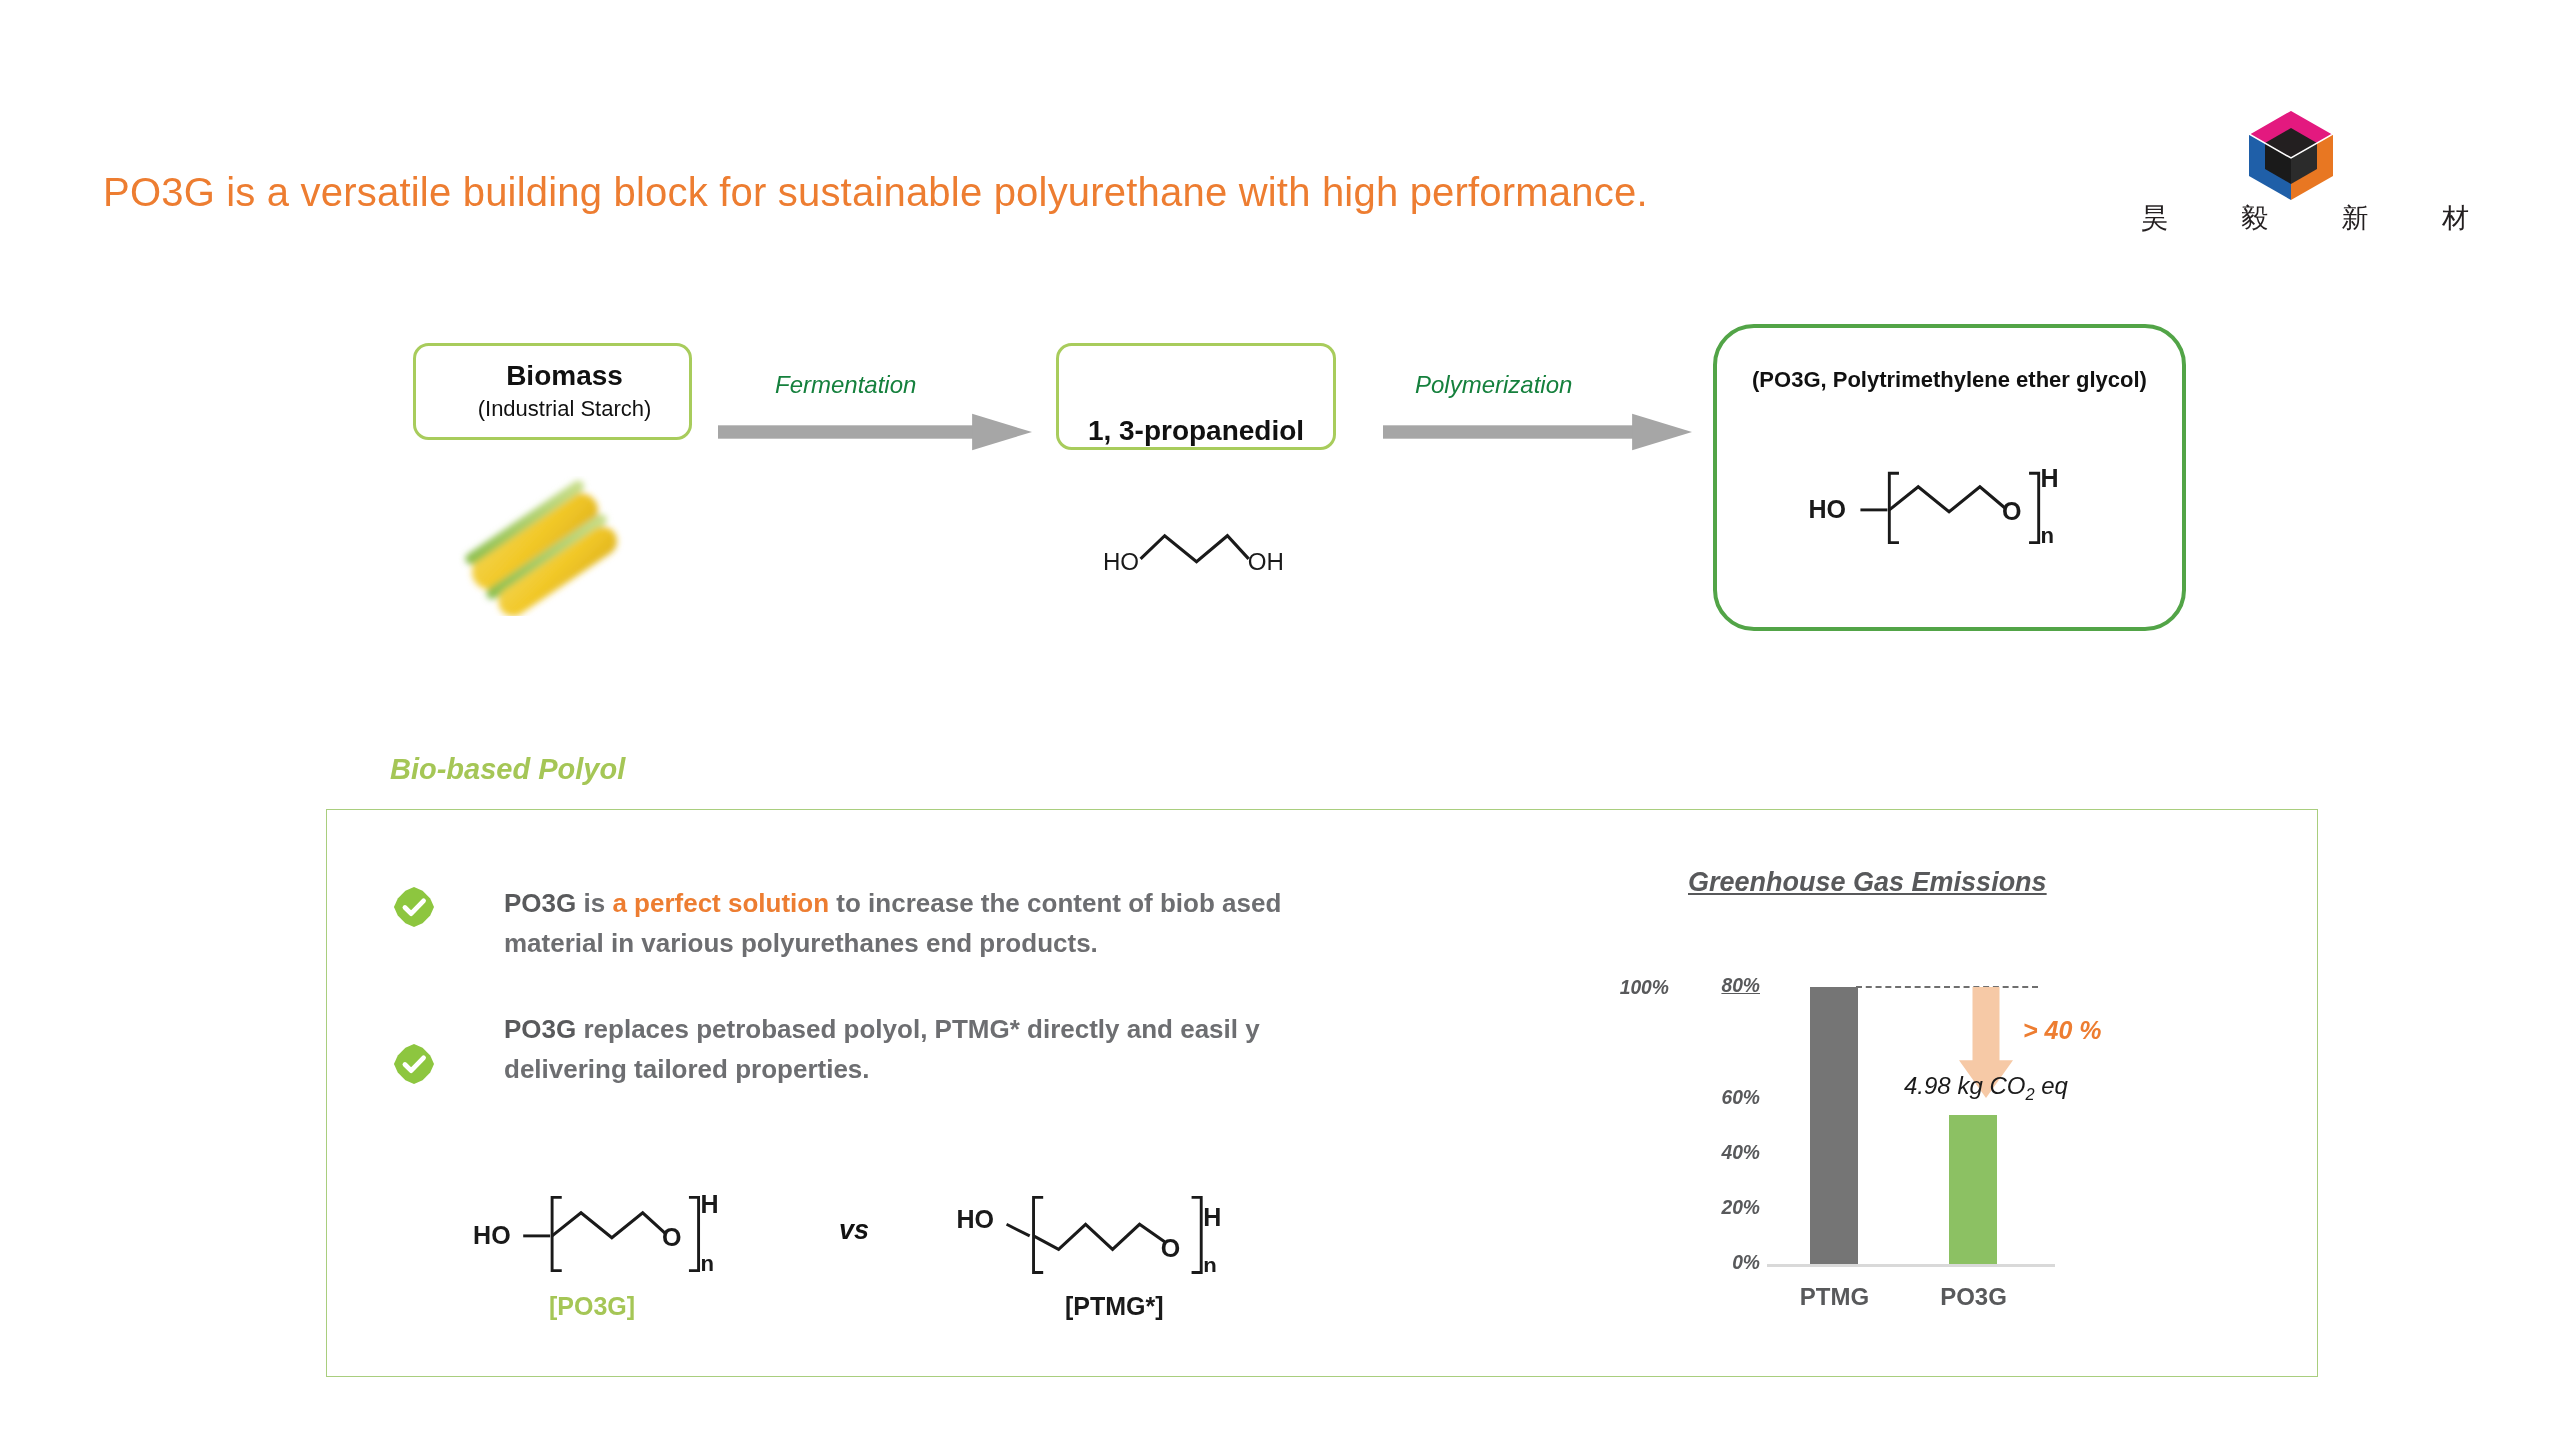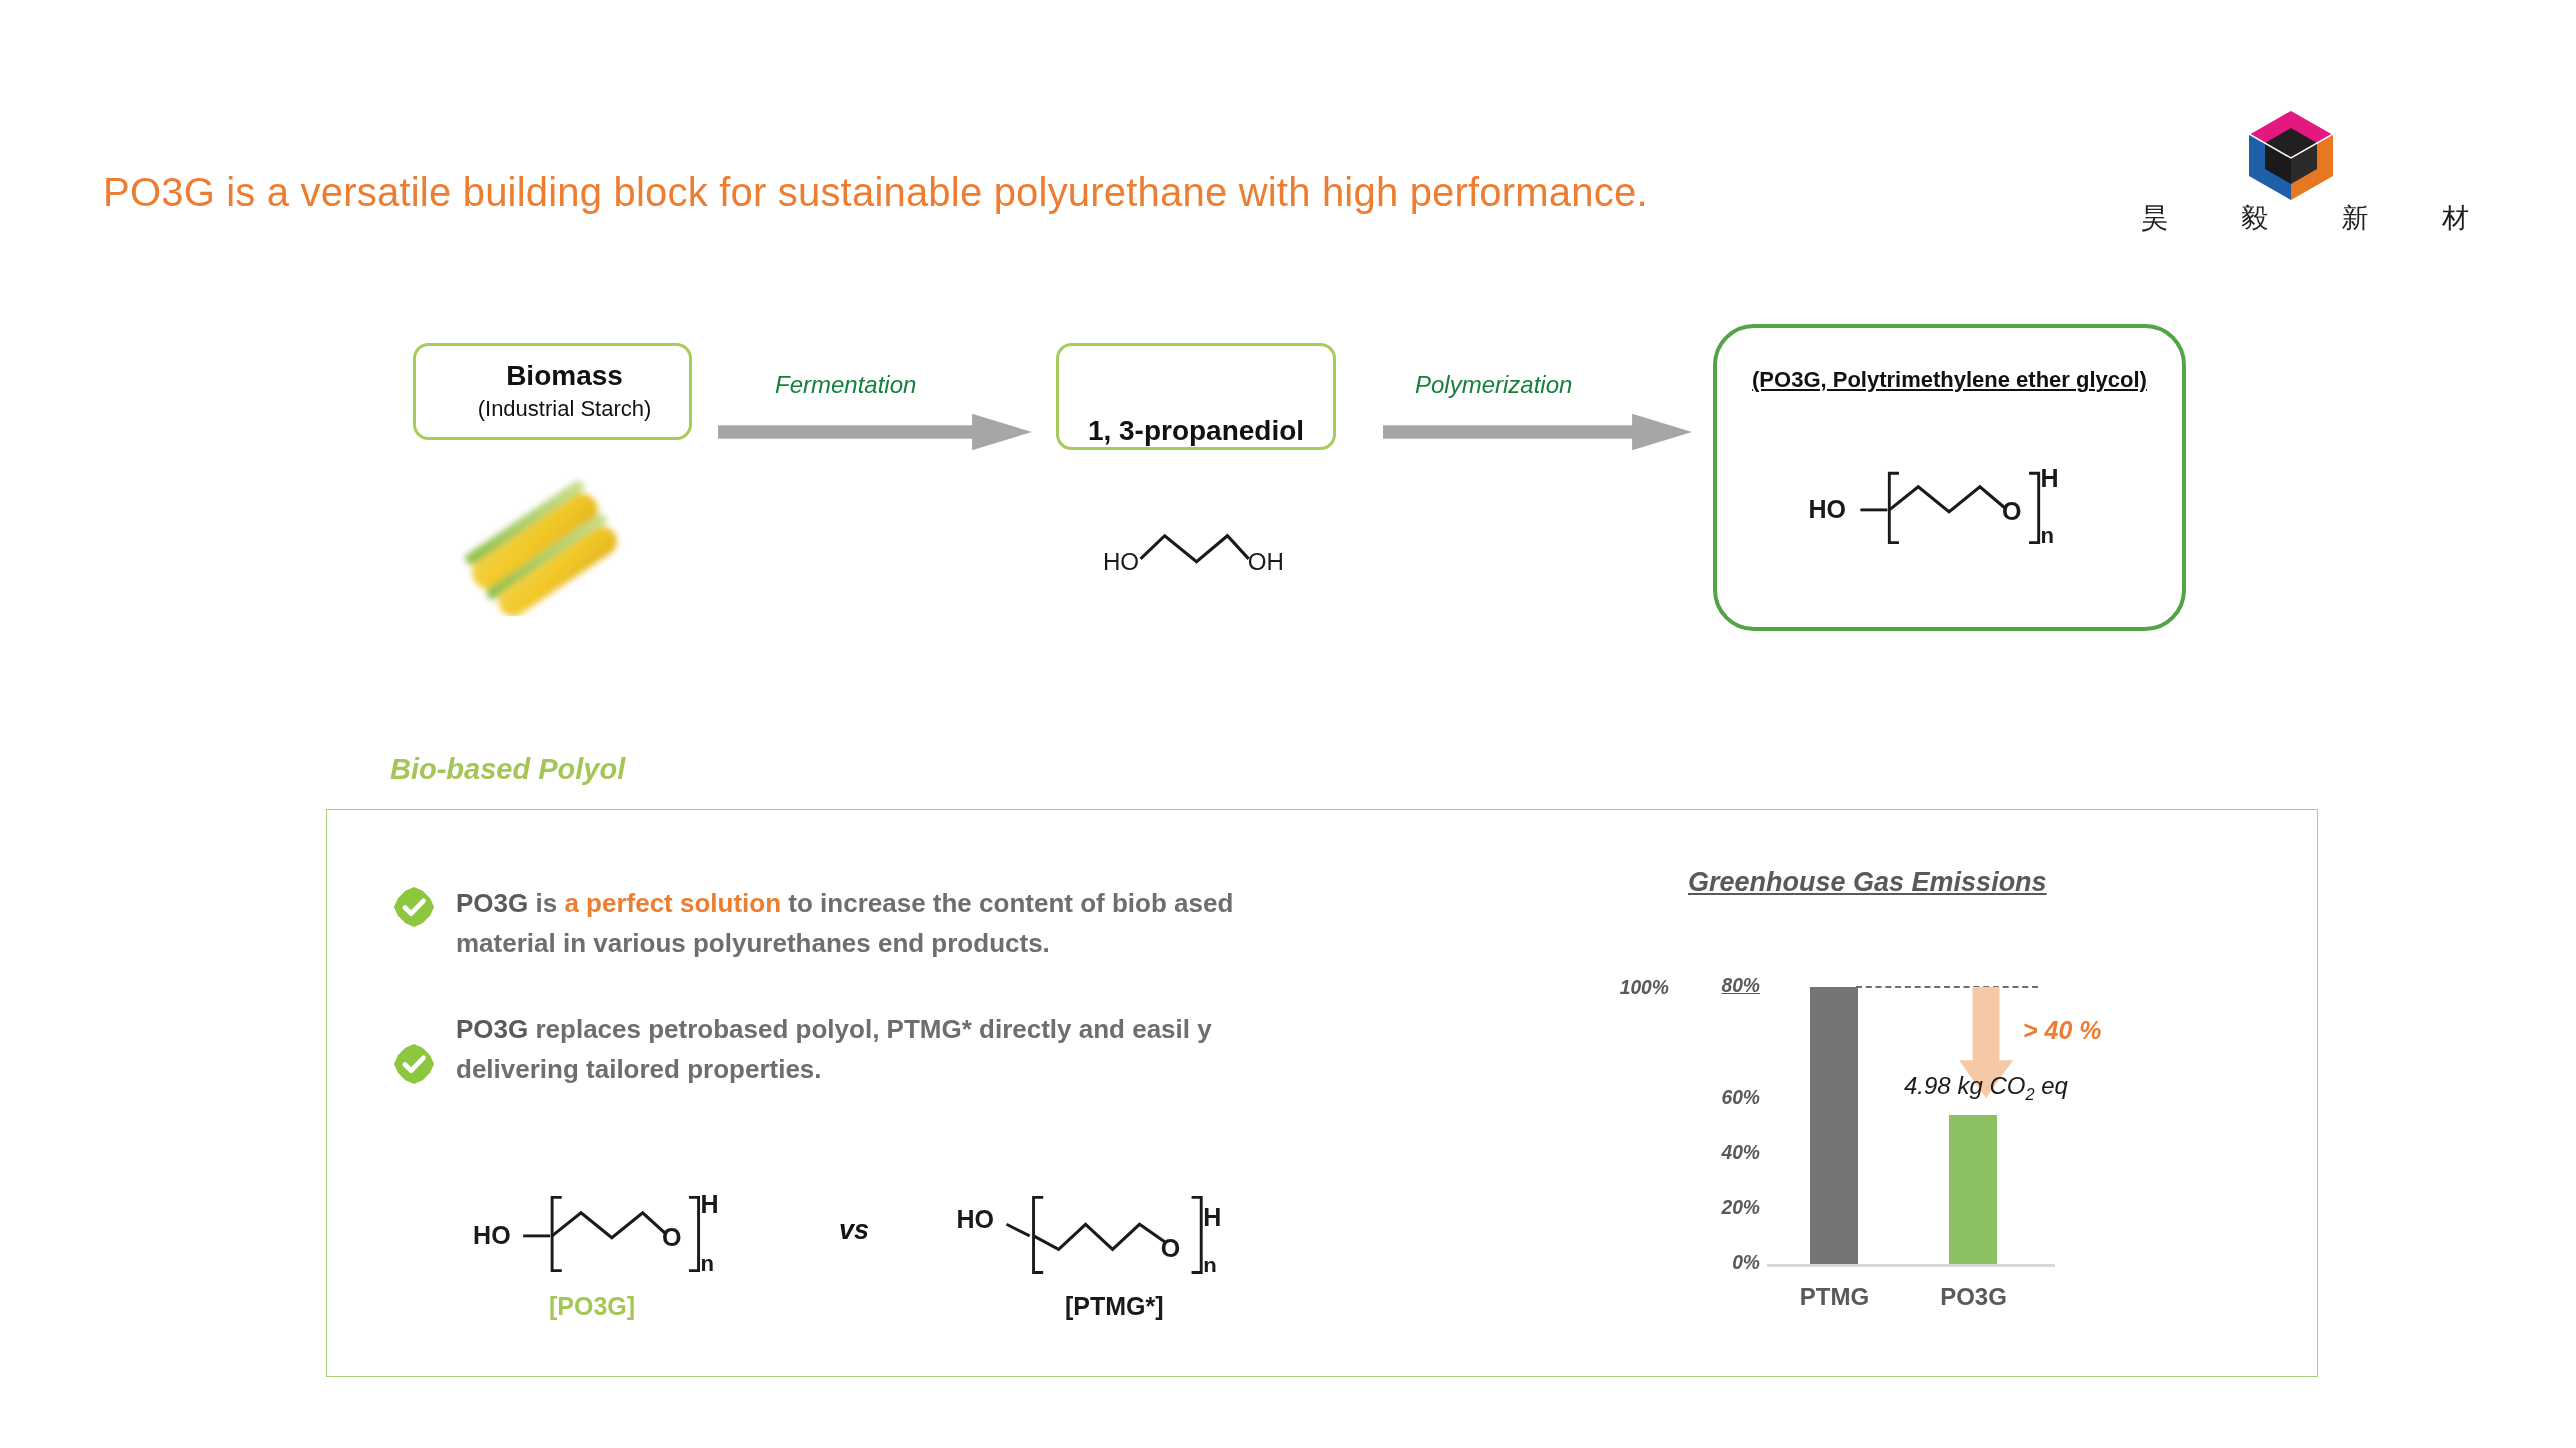--- a/index.html
+++ b/index.html
@@ -40,21 +40,21 @@
     display:flex;flex-direction:column;align-items:center;justify-content:center;
   }
   #box-biomass{left:413px;top:343px;width:279px;height:97px;padding-left:24px;}
   #box-pdo{left:1056px;top:343px;width:280px;height:107px;justify-content:flex-end;}
   #box-po3g{
     left:1713px;top:324px;width:473px;height:307px;border-radius:41px;
     border:4.8px solid #52A447;justify-content:flex-start;
   }
   .box-title{font-size:28px;font-weight:700;color:#111;line-height:1.1;}
   .box-sub{font-size:22px;color:#111;line-height:1.2;margin-top:3.9px;}
-  #po3g-caption{font-size:22px;font-weight:700;color:#111;margin-top:39px;text-decoration:underline;}
+  #po3g-caption{font-size:22px;font-weight:700;color:#111;margin-top:39px;}
 
   
   #corn{position:absolute;left:439px;top:476px;width:208px;height:140px;}
 
   
   .flow-arrow{position:absolute;height:44px;}
   #arrow-1{left:718px;top:410px;width:314px;}
   #arrow-2{left:1383px;top:410px;width:309px;}
   .arrow-label{
     position:absolute;font-size:24px;font-style:italic;color:#15803d;
@@ -77,21 +77,21 @@
     white-space:nowrap;
   }
 
   
   #panel{
     position:absolute;left:326px;top:809px;width:1992px;height:568px;
     border:1.9px solid #A9CE7E;background:#fff;box-sizing:border-box;
   }
 
   
-  .bullet{position:absolute;display:flex;align-items:flex-start;}
+  .bullet{position:absolute;display:flex;align-items:flex-start;gap:48px;}
   #bullet-1{left:393px;top:884px;width:898px;}
   #bullet-2{left:393px;top:1010px;width:898px;}
   .check-badge{flex:0 0 auto;width:42px;height:42px;margin-right:21px;}
   .bullet-text{
     font-size:26px;color:#6D6E71;line-height:1.52;font-weight:600;
   }
   .bullet-text .b-strong{font-weight:700;color:#595A5C;}
   .bullet-text .b-accent{font-weight:700;color:#ED7D31;}
   #bullet-1 .check-badge{margin-top:1.9px;}
   #bullet-2 .check-badge{margin-top:33px;}

